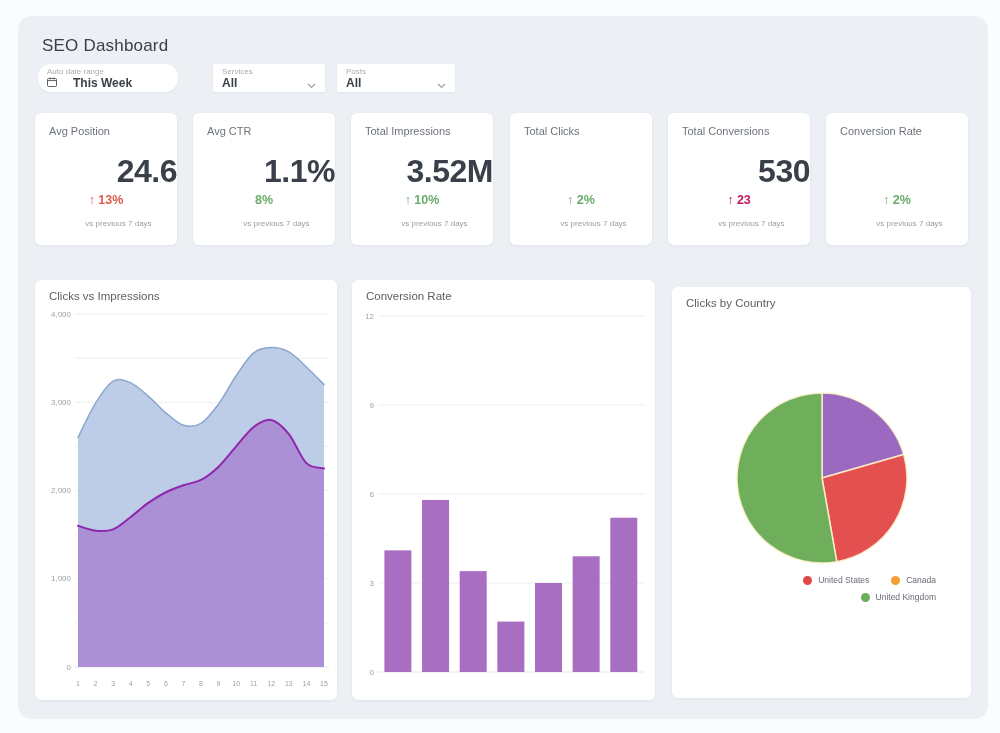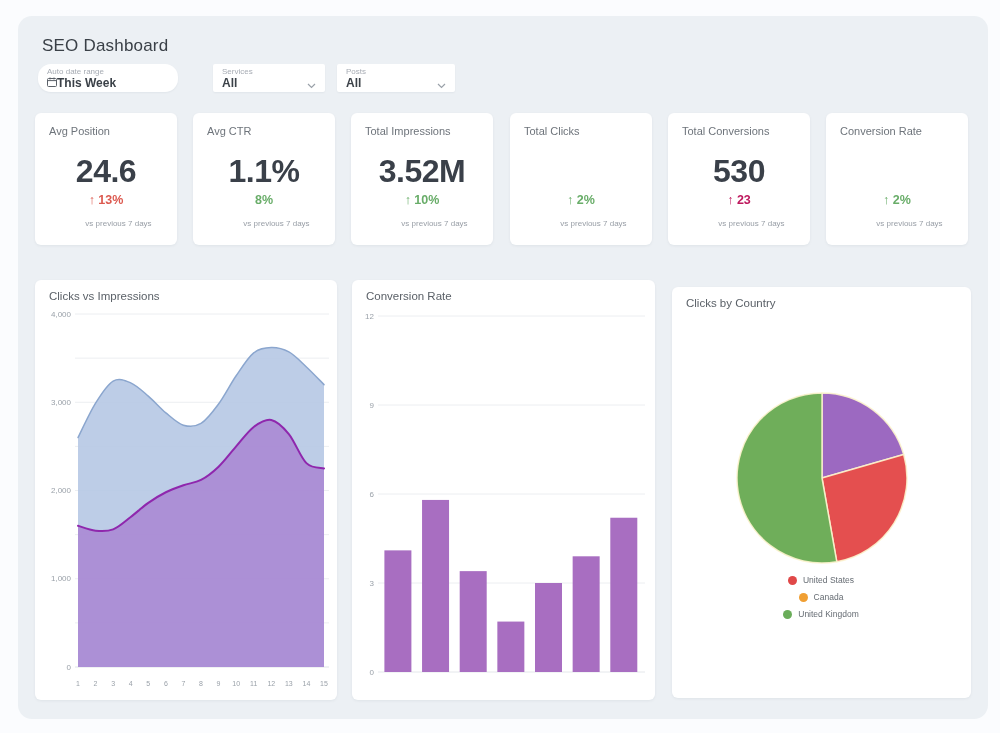--- a/index.html
+++ b/index.html
@@ -16,46 +16,46 @@
     position:absolute;left:20px;top:16px;margin:4px;
     font-size:17px;font-weight:500;color:#3a4047;letter-spacing:.2px;
   }
   
   .filter{
     position:absolute;top:48px;height:28px;background:#ffffff;border-radius:2px;
     box-shadow:0 1px 2px rgba(20,30,50,.05);box-sizing:border-box;padding:3px 9px;
     cursor:pointer;
   }
   .flabel{font-size:8px;color:#a7acb4;line-height:9px;}
-  .fvalue{font-size:12px;font-weight:bold;color:#3b4148;line-height:14px;display:flex;align-items:center;gap:0;}
+  .fvalue{font-size:12px;font-weight:bold;color:#3b4148;line-height:14px;display:flex;align-items:center;gap:16px;}
   .chev{position:absolute;right:9px;top:11px;}
   
   .kpi{
     position:absolute;top:97px;width:142px;height:132px;background:#fff;
     border-radius:6px;box-shadow:0 1px 3px rgba(20,30,50,.06);
   }
   .kpi-label{position:absolute;left:14px;top:12px;font-size:11px;color:#6e747b;}
-  .kpi-value{position:absolute;left:0;right:0;top:40px;text-align:center;
+  .kpi-value{position:absolute;left:0;right:0;top:40px;text-align:right;
     font-size:32px;font-weight:bold;color:#3a4049;letter-spacing:-.5px;}
   .kpi-change{position:absolute;left:0;right:0;top:80px;text-align:center;
     font-size:12.5px;font-weight:600;}
   .kpi-foot{position:absolute;left:0;right:0;top:106px;text-align:center;
     font-size:8px;color:#989ea6;margin-left:25px;}
   
   .chart-card{
     position:absolute;background:#fff;border-radius:6px;
     box-shadow:0 1px 3px rgba(20,30,50,.06);
   }
   .chart-title{position:absolute;left:14px;top:10px;font-size:11.5px;color:#5b6168;}
   .chart-card svg{position:absolute;left:0;top:0;}
   
   .pie-legend{
     position:absolute;left:34px;top:288px;width:230px;
     display:flex;flex-wrap:wrap;justify-content:flex-end;align-items:center;
-    column-gap:22px;row-gap:7px;flex-direction:column;
+    column-gap:22px;row-gap:7px;
   }
   .legend-item{display:flex;align-items:center;gap:6px;}
   .legend-dot{width:9px;height:9px;border-radius:50%;display:inline-block;}
   .legend-label{font-size:8.5px;color:#666c73;}
 </style>
 </head>
 <body>
 
 <div class="container">
 

